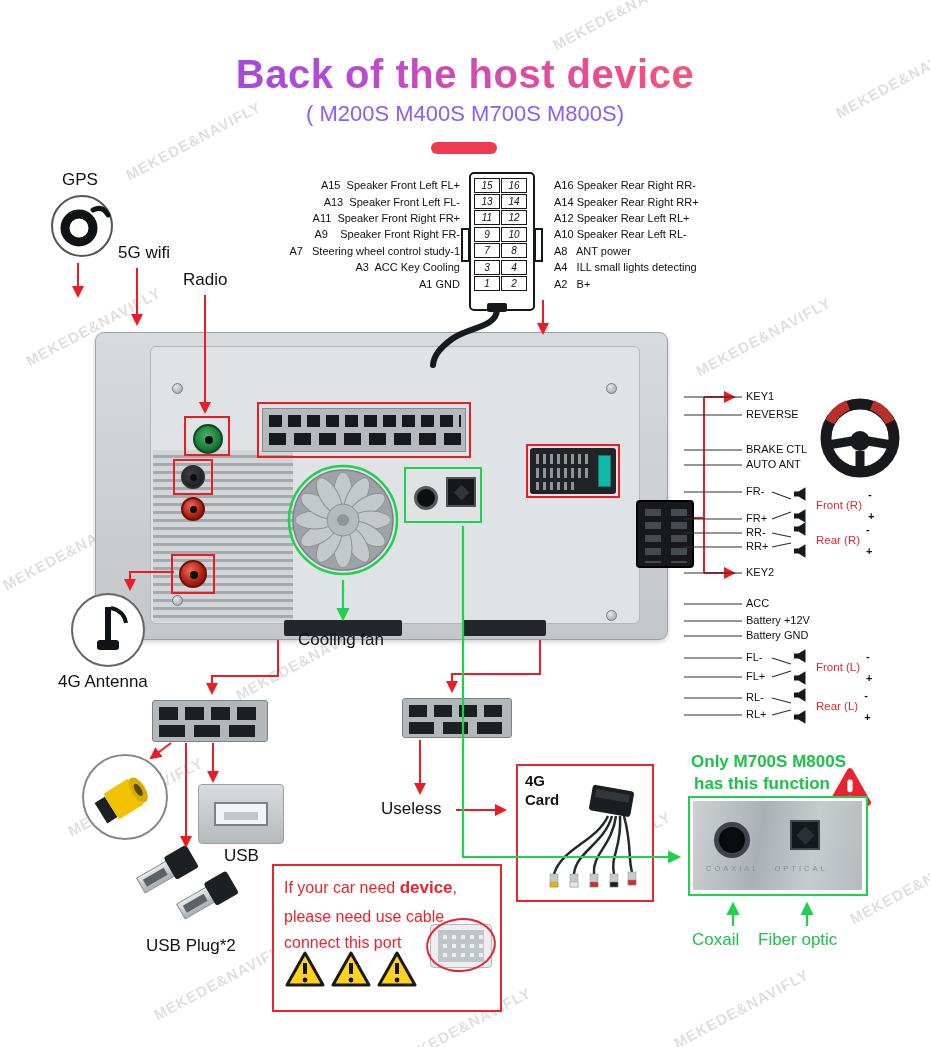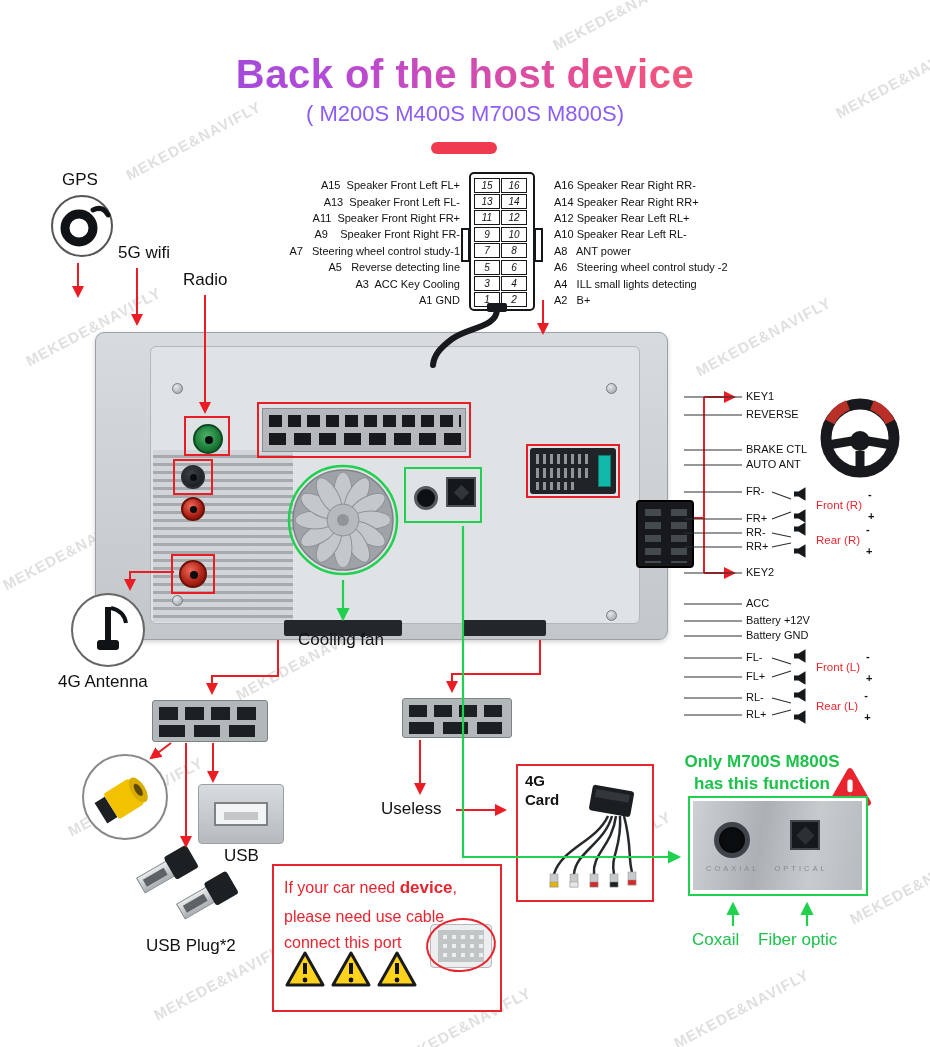--- a/index.html
+++ b/index.html
@@ -113,26 +113,20 @@
       <span class="plabel-l">A9    Speaker Front Right FR-</span>
       <span class="pin">9</span>
       <span class="pin">10</span>
       <span class="plabel-r">A10 Speaker Rear Left RL-</span>
     </div>
     <div class="prow">
       <span class="plabel-l">A7   Steering wheel control study-1</span>
       <span class="pin">7</span>
       <span class="pin">8</span>
       <span class="plabel-r">A8   ANT power</span>
-    </div>
-    <div class="prow">
-      <span class="plabel-l">A5   Reverse detecting line</span>
-      <span class="pin">5</span>
-      <span class="pin">6</span>
-      <span class="plabel-r">A6   Steering wheel control study -2</span>
     </div>
     <div class="prow">
       <span class="plabel-l">A3  ACC Key Cooling</span>
       <span class="pin">3</span>
       <span class="pin">4</span>
       <span class="plabel-r">A4   ILL small lights detecting</span>
     </div>
     <div class="prow">
       <span class="plabel-l">A1 GND</span>
       <span class="pin">1</span>
@@ -410,21 +404,21 @@
       <rect x="19" y="13" width="4" height="11" fill="#111"></rect>
         <circle cx="21" cy="30" r="2.4" fill="#111"></circle>
     </svg>
     <svg class="abs" style="left:102px;top:84px" width="42" height="38" viewBox="0 0 42 38">
       <path d="M21 3 L39 35 H3 Z" fill="#ffd21c" stroke="#1a1a1a" stroke-width="3" stroke-linejoin="round"></path>
       <rect x="19" y="13" width="4" height="11" fill="#111"></rect>
         <circle cx="21" cy="30" r="2.4" fill="#111"></circle>
     </svg>
   </div>
 
-  <div class="t green-text" style="left:678px;top:752px;width:168px;text-align:center;font-size:17px;font-weight:600">Only M700S M800S</div>
+  <div class="t green-text" style="left:678px;top:752px;width:168px;text-align:right;font-size:17px;font-weight:600">Only M700S M800S</div>
   <div class="t green-text" style="left:678px;top:774px;width:168px;text-align:center;font-size:17px;font-weight:600">has this function</div>
   <svg class="abs" style="left:828px;top:766px;z-index:6" width="44" height="44" viewBox="0 0 42 42">
     <path d="M21 5 L38 35 H4 Z" fill="#e8252f" stroke="#e8252f" stroke-width="6" stroke-linejoin="round"></path>
     <rect x="18.5" y="13" width="5" height="12" rx="2" fill="#fff"></rect>
       <circle cx="21" cy="31" r="2.6" fill="#fff"></circle>
   </svg>
   <div class="abs" style="left:688px;top:796px;width:180px;height:100px;border:2.5px solid #1fd14f;z-index:6;background:#fff">
     <div class="abs" style="left:3px;top:3px;width:169px;height:89px;background:linear-gradient(100deg,#cdd1d4 0%,#aab0b4 40%,#c6cbce 70%,#b6bbbf 100%)"></div>
     <div class="abs" style="left:24px;top:24px;width:36px;height:36px;border-radius:50%;background:#0b0e10;border:5px solid #3f444a;box-shadow:inset 0 0 4px #000"></div>
     <div class="abs" style="left:100px;top:22px;width:30px;height:30px;background:#15191c;border:2px solid #40464b">

